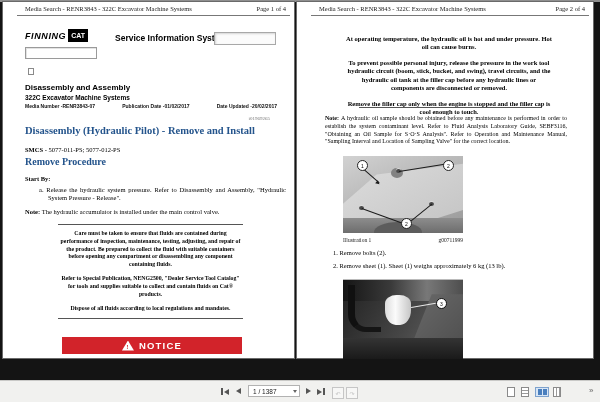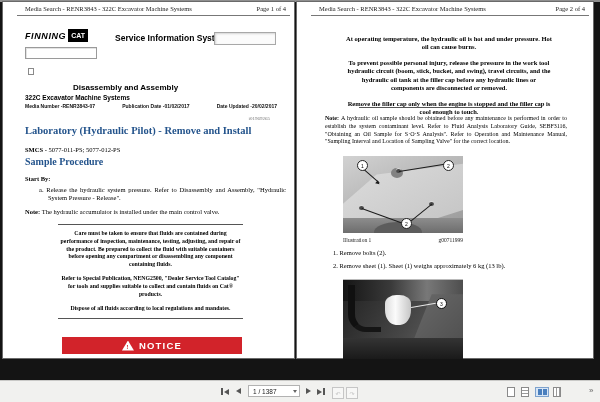--- a/index.html
+++ b/index.html
@@ -14,21 +14,21 @@
   .phead-page{position:absolute;top:3px;right:8px;font-size:6.5px;color:#222;}
   .phrule{position:absolute;top:13px;left:14px;right:4px;border-top:1px solid #777;}
   
   .logo{position:absolute;left:22px;top:27px;display:flex;align-items:center;gap:2px;}
   .finning{font:italic 900 9px "Liberation Sans",sans-serif;letter-spacing:.6px;color:#000;}
   .catbox{display:inline-block;background:#000;color:#fff;font:bold 7px "Liberation Sans",sans-serif;padding:3px 3px;}
   .logo-input{position:absolute;left:22px;top:45px;width:70px;height:10px;background:#fff;border:1px solid #9a9a9a;box-shadow:inset 1px 1px 0 #e3e3e3;}
   .sis{position:absolute;left:112px;top:31px;font:bold 8.5px "Liberation Sans",sans-serif;color:#000;}
   .sis-input{position:absolute;left:211px;top:30px;width:60px;height:11px;background:#fbfbfb;border:1px solid #a8a8a8;box-shadow:inset 1px 1px 2px #d5d5d5;}
   .glyph{position:absolute;left:25px;top:66px;width:4px;height:5px;border:1px solid #8a8a8a;}
-  .dtype{position:absolute;left:22px;top:81px;font:bold 8px "Liberation Sans",sans-serif;margin-left:48px;}
+  .dtype{position:absolute;left:22px;top:81px;font:bold 8px "Liberation Sans",sans-serif;}
   .dmodel{position:absolute;left:22px;top:92px;font:bold 6.5px "Liberation Sans",sans-serif;}
   .meta{position:absolute;left:22px;top:101px;width:252px;display:flex;justify-content:space-between;font:bold 5px "Liberation Sans",sans-serif;color:#111;}
   .docid{position:absolute;right:24px;top:114px;font-size:5px;color:#777;}
   .title1{position:absolute;left:22px;top:123px;font-weight:bold;font-size:10.5px;color:#24548c;}
   .smcs{position:absolute;left:22px;top:144px;font-size:6.5px;}
   .smcs b{font-weight:bold;}
   .title2{position:absolute;left:22px;top:154px;font-weight:bold;font-size:10px;color:#24548c;}
   .startby{position:absolute;left:22px;top:173px;font-weight:bold;font-size:6.5px;}
   .stepa{position:absolute;left:36px;top:184px;width:238px;font-size:6.5px;line-height:1.3;text-align:justify;text-indent:-9px;padding-left:9px;}
   .note1{position:absolute;left:22px;top:206px;width:252px;font-size:6.5px;}
@@ -123,23 +123,23 @@
 
     <div class="dtype">Disassembly and Assembly</div>
     <div class="dmodel">322C Excavator Machine Systems</div>
     <div class="meta">
       <span>Media Number -RENR3843-07</span>
       <span>Publication Date -01/02/2017</span>
       <span>Date Updated -20/02/2017</span>
     </div>
     <div class="docid">i01969265</div>
 
-    <div class="title1">Laboratory (Hydraulic Pilot) - Remove and Install</div>
+    <div class="title1">Disassembly (Hydraulic Pilot) - Remove and Install</div>
     <div class="smcs"><b>SMCS -</b><span class="t"> 5077-011-PS; 5077-012-PS</span></div>
-    <div class="title2">Sample Procedure</div>
+    <div class="title2">Remove Procedure</div>
 
     <div class="startby">Start By:</div>
     <div class="stepa">a. Release the hydraulic system pressure. Refer to Disassembly and Assembly, "Hydraulic System Pressure - Release".</div>
     <div class="note1"><span class="noteb t">Note: </span><span>The hydraulic accumulator is installed under the main control valve.</span></div>
 
     <div class="notice">
       <div class="nrule"></div>
       <p>Care must be taken to ensure that fluids are contained during performance of inspection, maintenance, testing, adjusting, and repair of the product. Be prepared to collect the fluid with suitable containers before opening any compartment or disassembling any component containing fluids.</p>
       <p>Refer to Special Publication, NENG2500, "Dealer Service Tool Catalog" for tools and supplies suitable to collect and contain fluids on Cat® products.</p>
       <p>Dispose of all fluids according to local regulations and mandates.</p>

